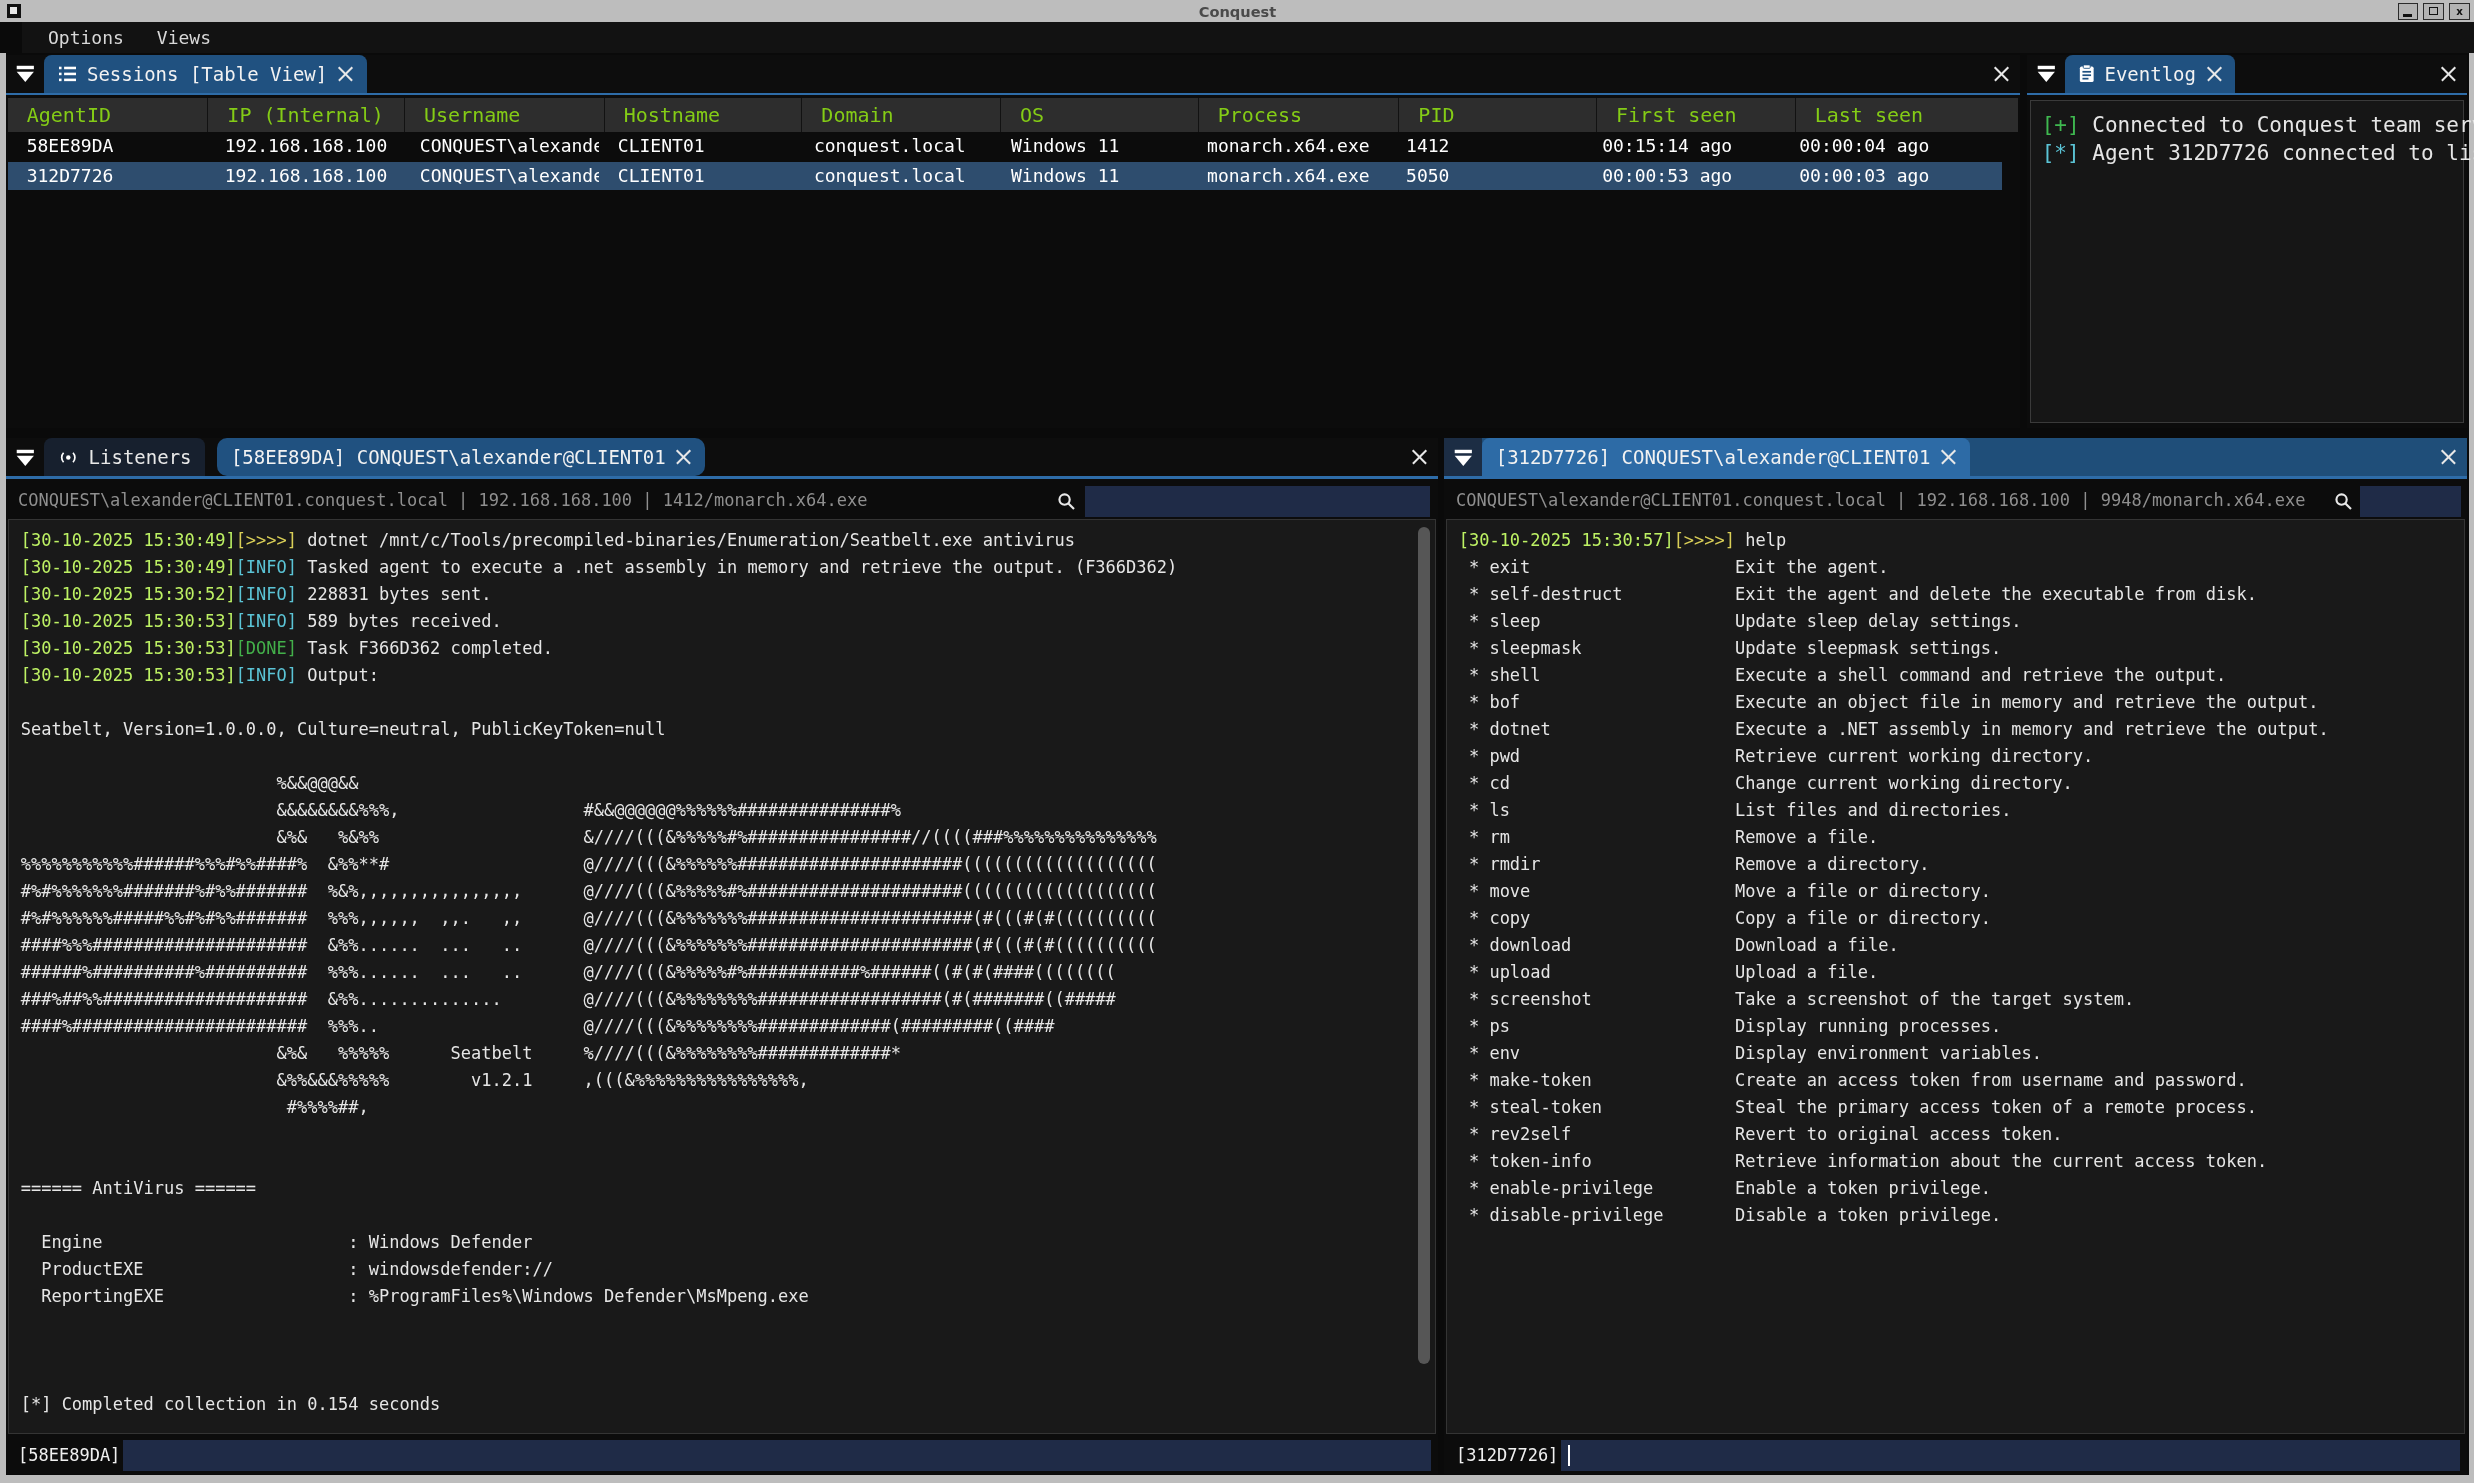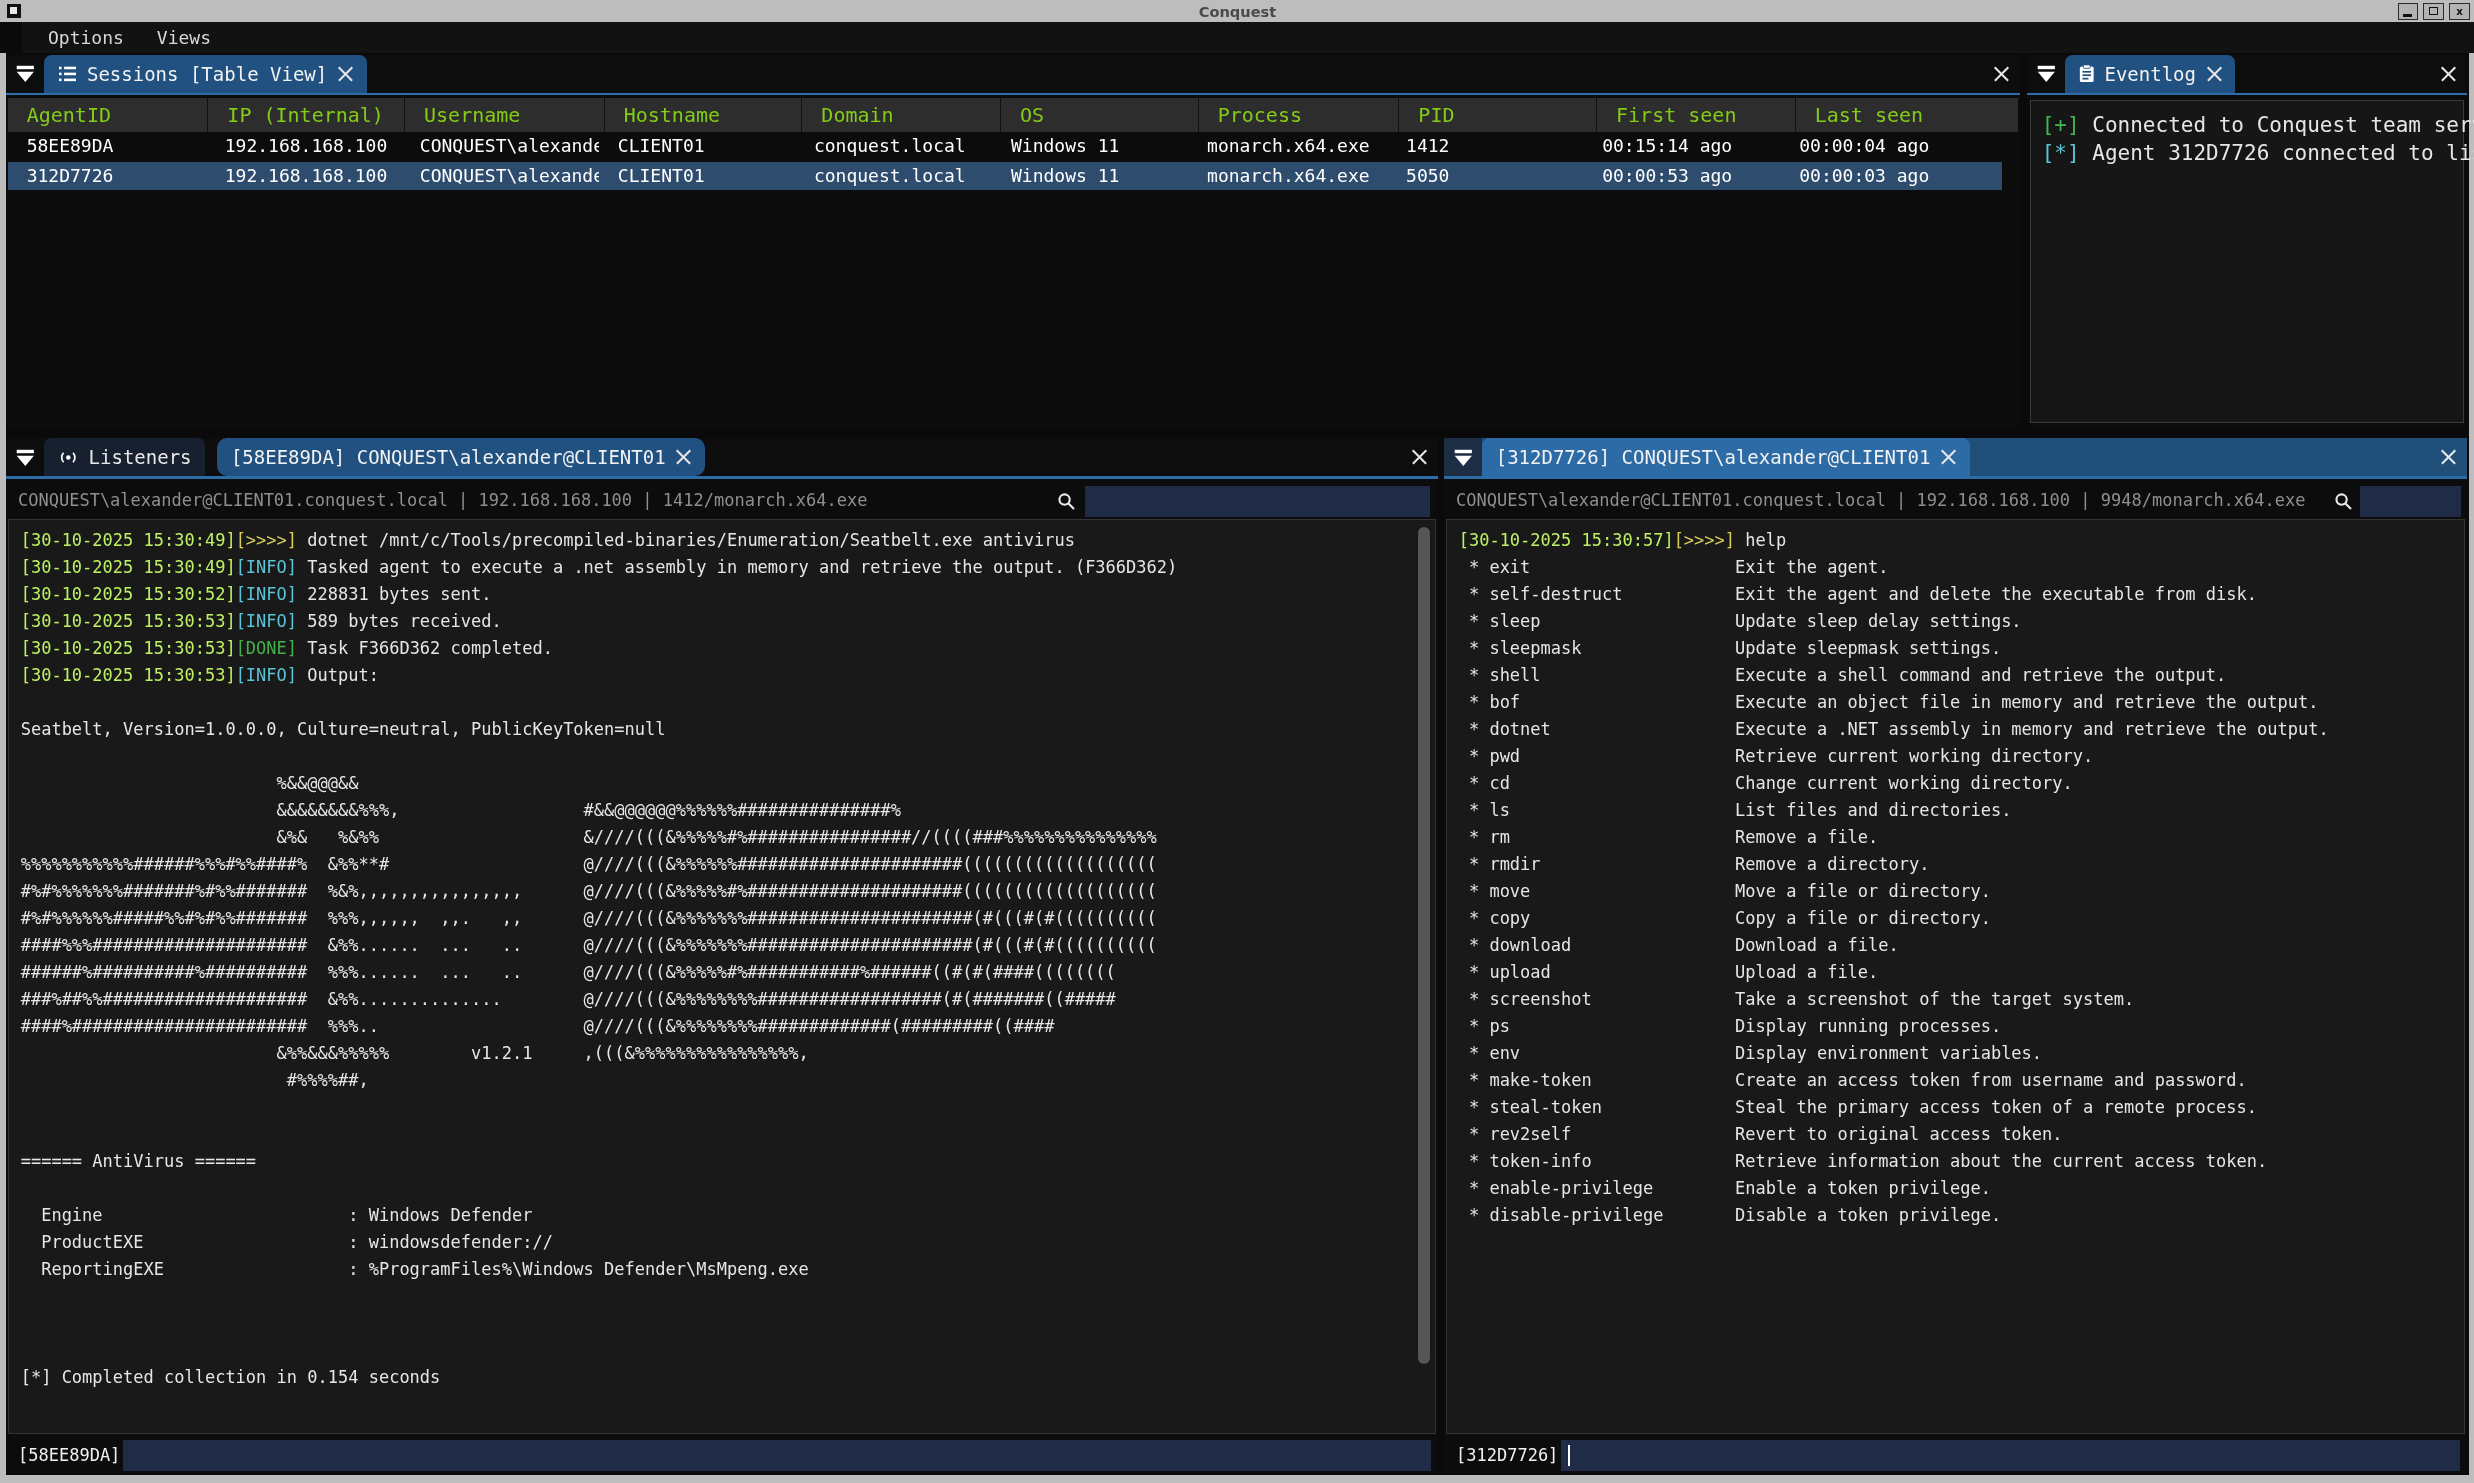--- a/index.html
+++ b/index.html
@@ -248,20 +248,21 @@
             <div class="tl"><span>                         %&amp;&amp;@@@&amp;&amp;</span></div>
             <div class="tl"><span>                         &amp;&amp;&amp;&amp;&amp;&amp;&amp;&amp;%%%,                  #&amp;&amp;@@@@@@%%%%%%###############%</span></div>
             <div class="tl"><span>                         &amp;%&amp;   %&amp;%%                    &amp;////(((&amp;%%%%%#%################//((((###%%%%%%%%%%%%%%%</span></div>
             <div class="tl"><span>%%%%%%%%%%%######%%%#%%####%  &amp;%%**#                   @////(((&amp;%%%%%%######################(((((((((((((((((((</span></div>
             <div class="tl"><span>#%#%%%%%%%#######%#%%#######  %&amp;%,,,,,,,,,,,,,,,,      @////(((&amp;%%%%%#%#####################(((((((((((((((((((</span></div>
             <div class="tl"><span>#%#%%%%%%#####%%#%#%%#######  %%%,,,,,,  ,,.   ,,      @////(((&amp;%%%%%%%######################(#(((#(#((((((((((</span></div>
             <div class="tl"><span>####%%%#####################  &amp;%%......  ...   ..      @////(((&amp;%%%%%%%######################(#(((#(#((((((((((</span></div>
             <div class="tl"><span>######%##########%##########  %%%......  ...   ..      @////(((&amp;%%%%%#%###########%######((#(#(####((((((((</span></div>
             <div class="tl"><span>###%##%%####################  &amp;%%..............        @////(((&amp;%%%%%%%%##################(#(#######((#####</span></div>
             <div class="tl"><span>####%#######################  %%%..                    @////(((&amp;%%%%%%%%#############(#########((####</span></div>
+            <div class="tl"><span>                         &amp;%&amp;   %%%%%      Seatbelt     %////(((&amp;%%%%%%%%#############*</span></div>
             <div class="tl"><span>                         &amp;%%&amp;&amp;&amp;%%%%%        v1.2.1     ,(((&amp;%%%%%%%%%%%%%%%%,</span></div>
             <div class="tl"><span>                          #%%%%##,</span></div>
             <div class="tl">&nbsp;</div>
             <div class="tl">&nbsp;</div>
             <div class="tl"><span>====== AntiVirus ======</span></div>
             <div class="tl">&nbsp;</div>
             <div class="tl"><span>  Engine                        : Windows Defender</span></div>
             <div class="tl"><span>  ProductEXE                    : windowsdefender://</span></div>
             <div class="tl"><span>  ReportingEXE                  : %ProgramFiles%\Windows Defender\MsMpeng.exe</span></div>
             <div class="tl">&nbsp;</div>

